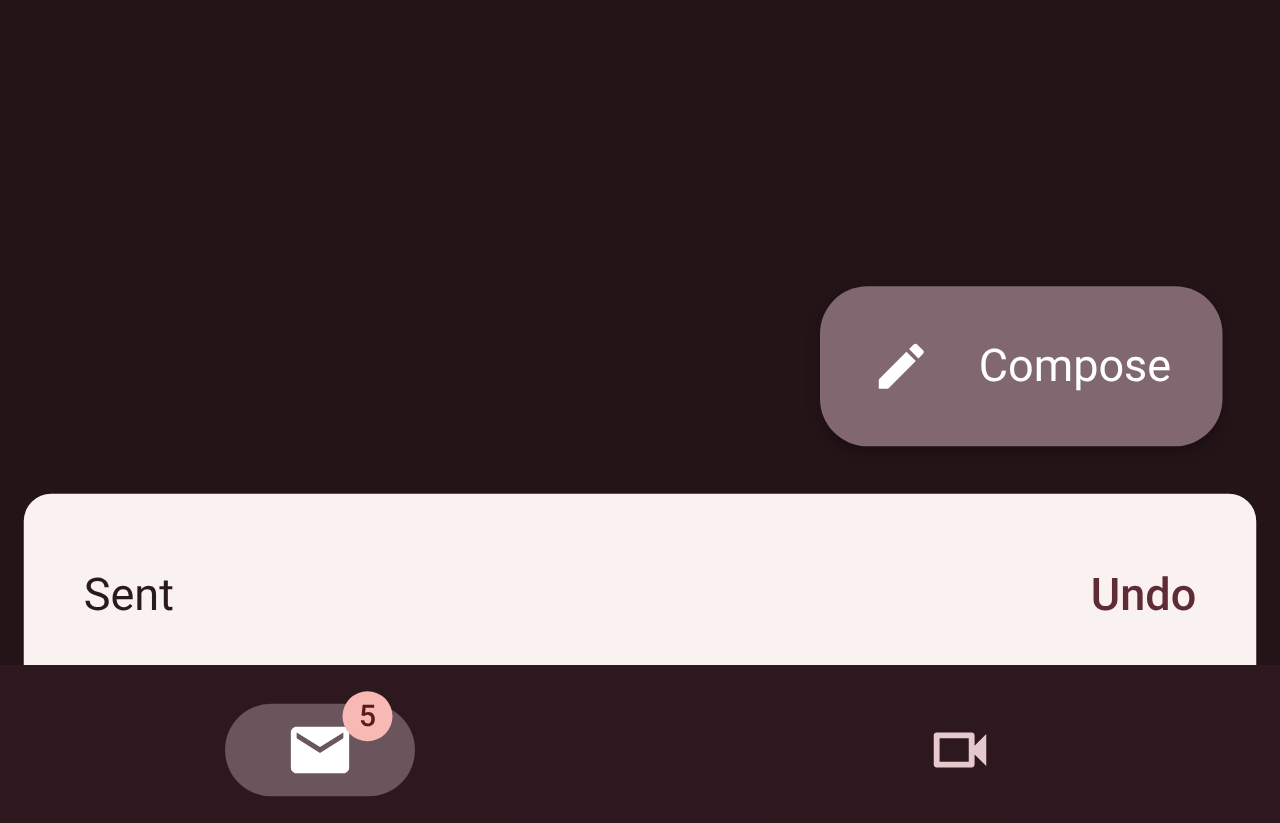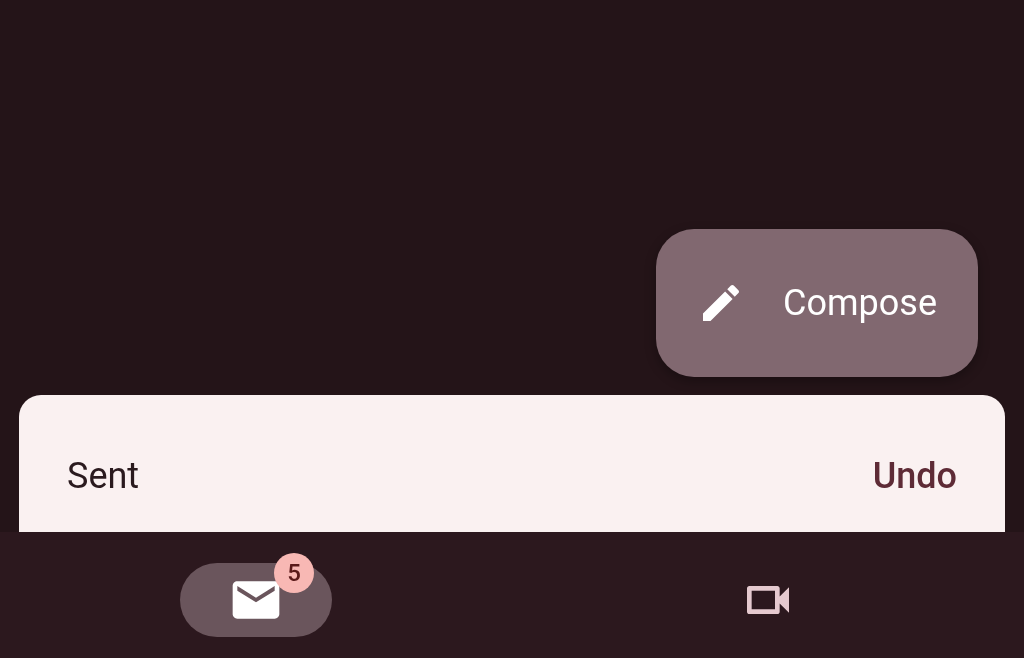--- a/index.html
+++ b/index.html
@@ -14,21 +14,21 @@
       font-family: 'Roboto', -apple-system, BlinkMacSystemFont, sans-serif;
       position: relative;
       overflow: hidden;
     }
     
     .compose-button {
       position: absolute;
       top: 229px;
       right: 46px;
       width: 322px;
-      height: 148px;
+      height: 128px;
       background: #816870;
       border-radius: 38px;
       display: flex;
       align-items: center;
       justify-content: center;
       gap: 38px;
       cursor: pointer;
       box-shadow: 0 4px 12px rgba(0,0,0,0.3);
     }
     

